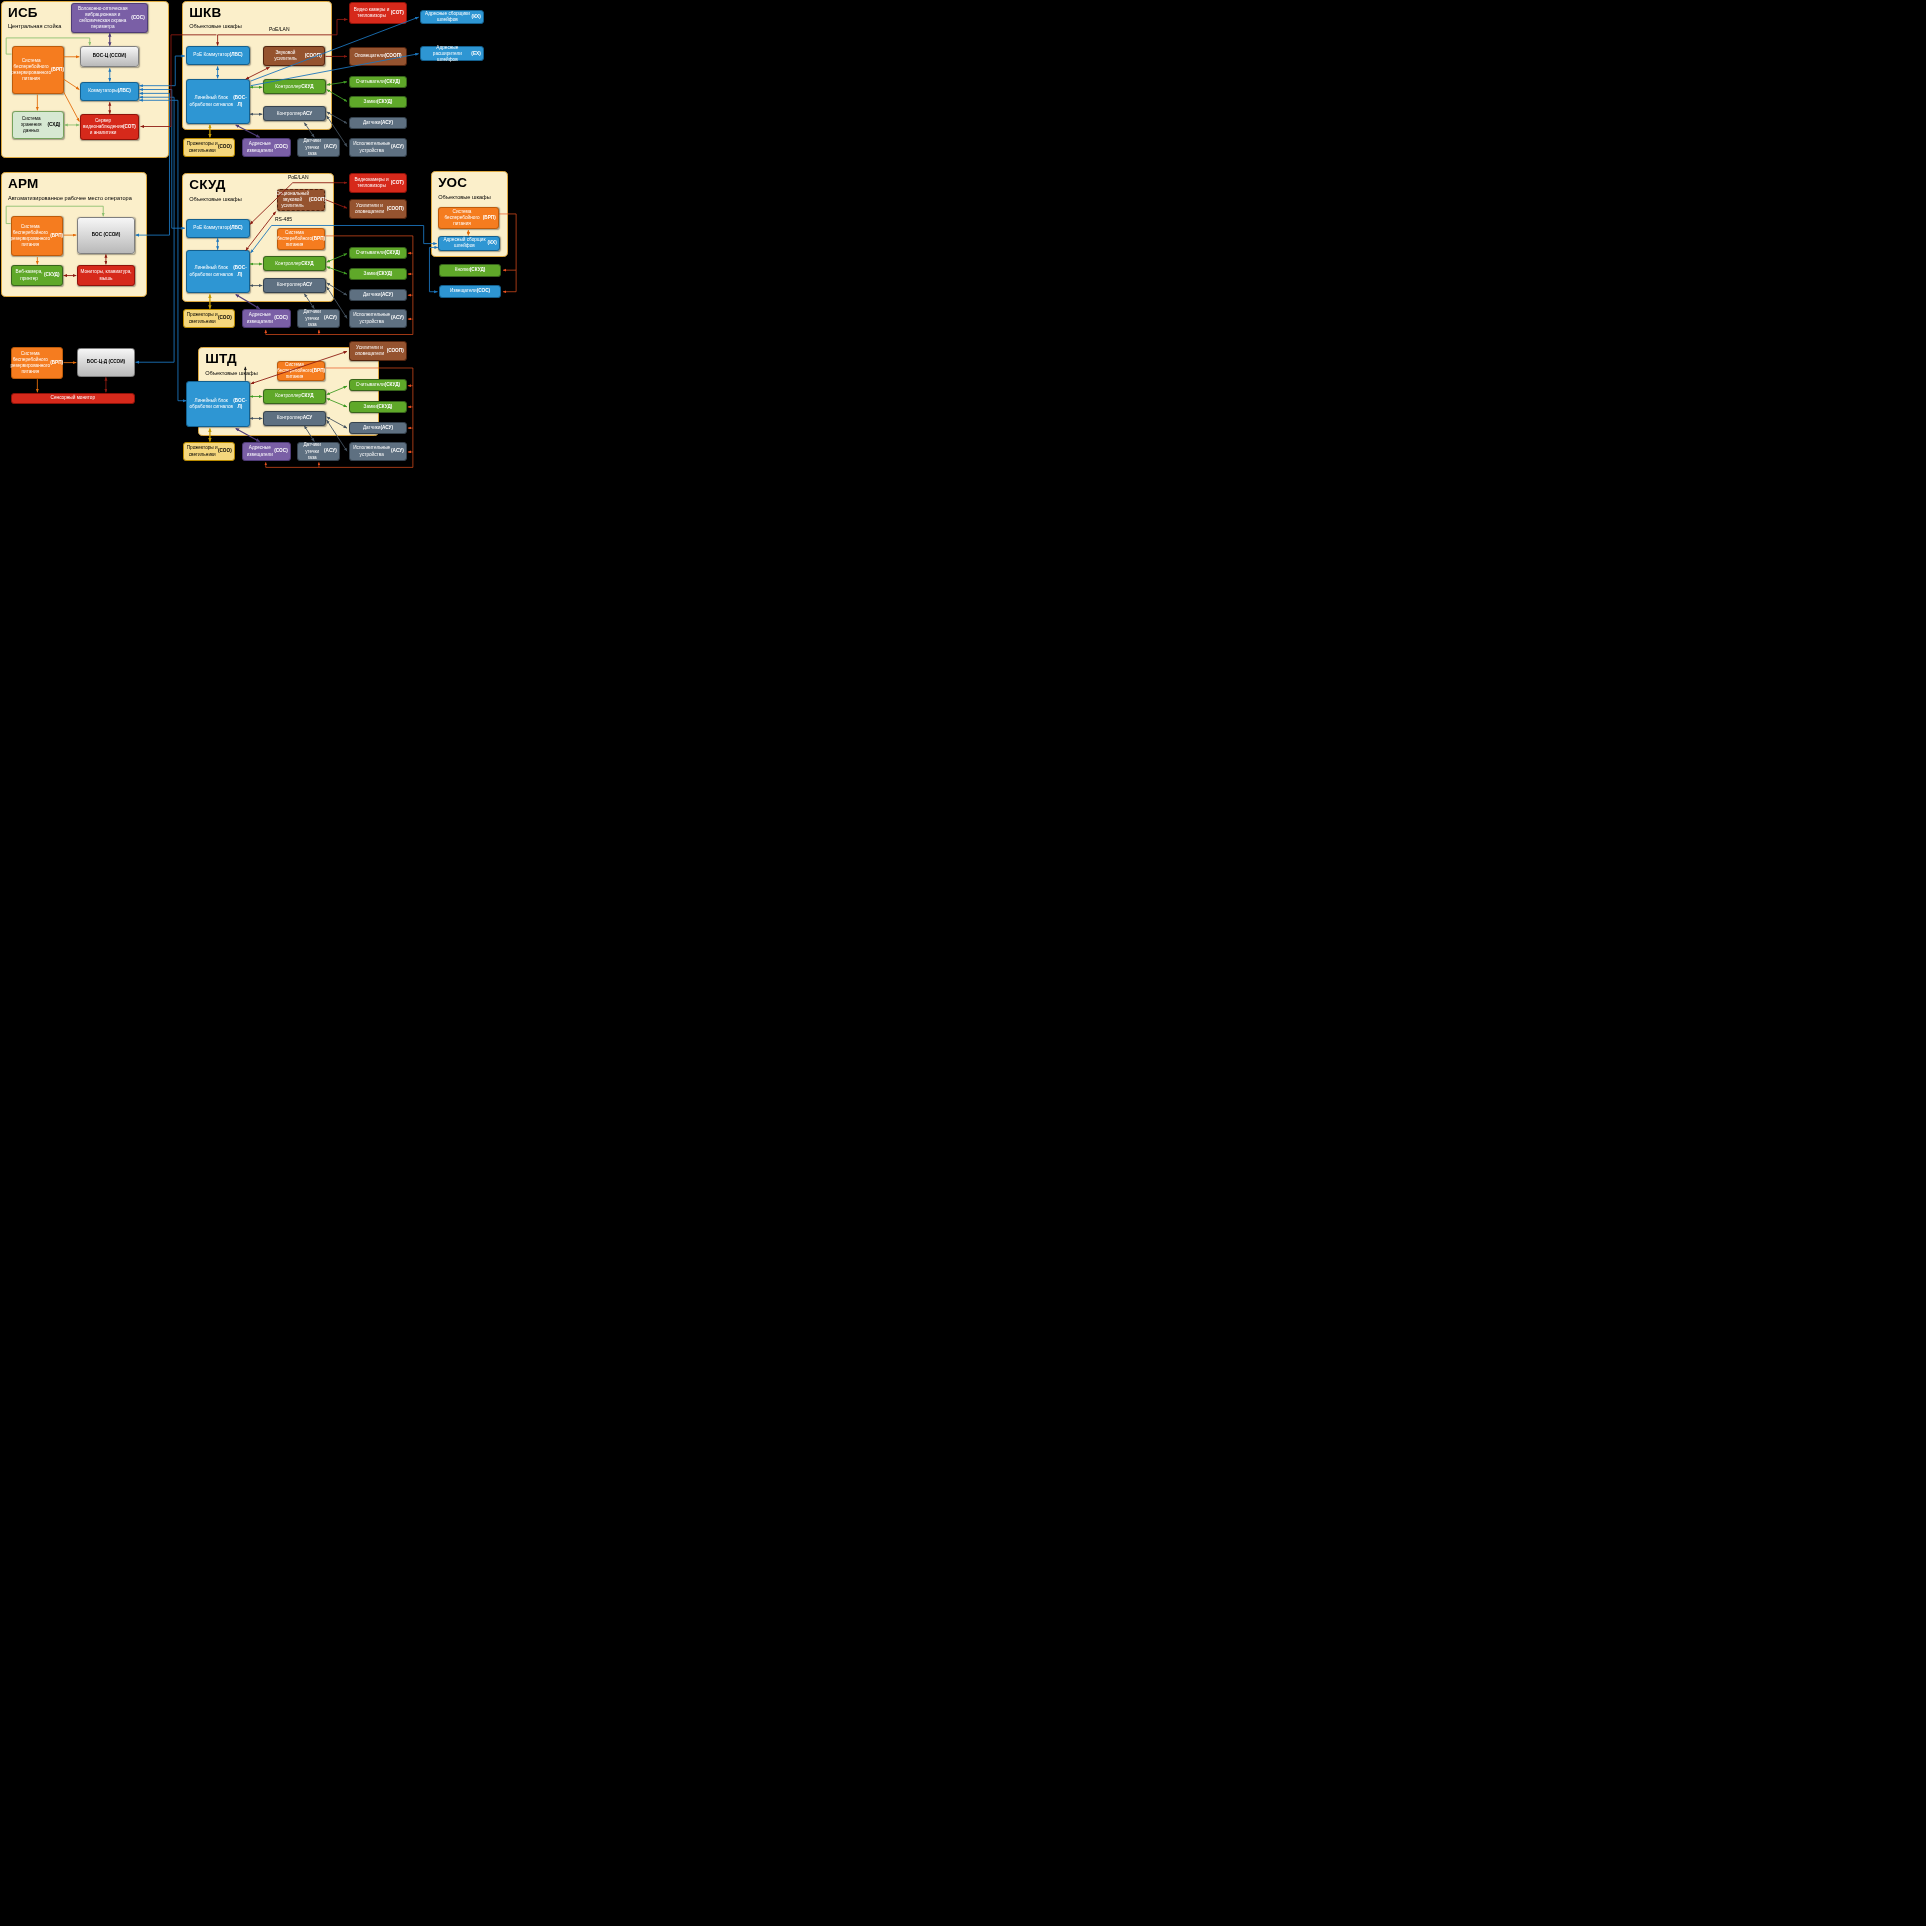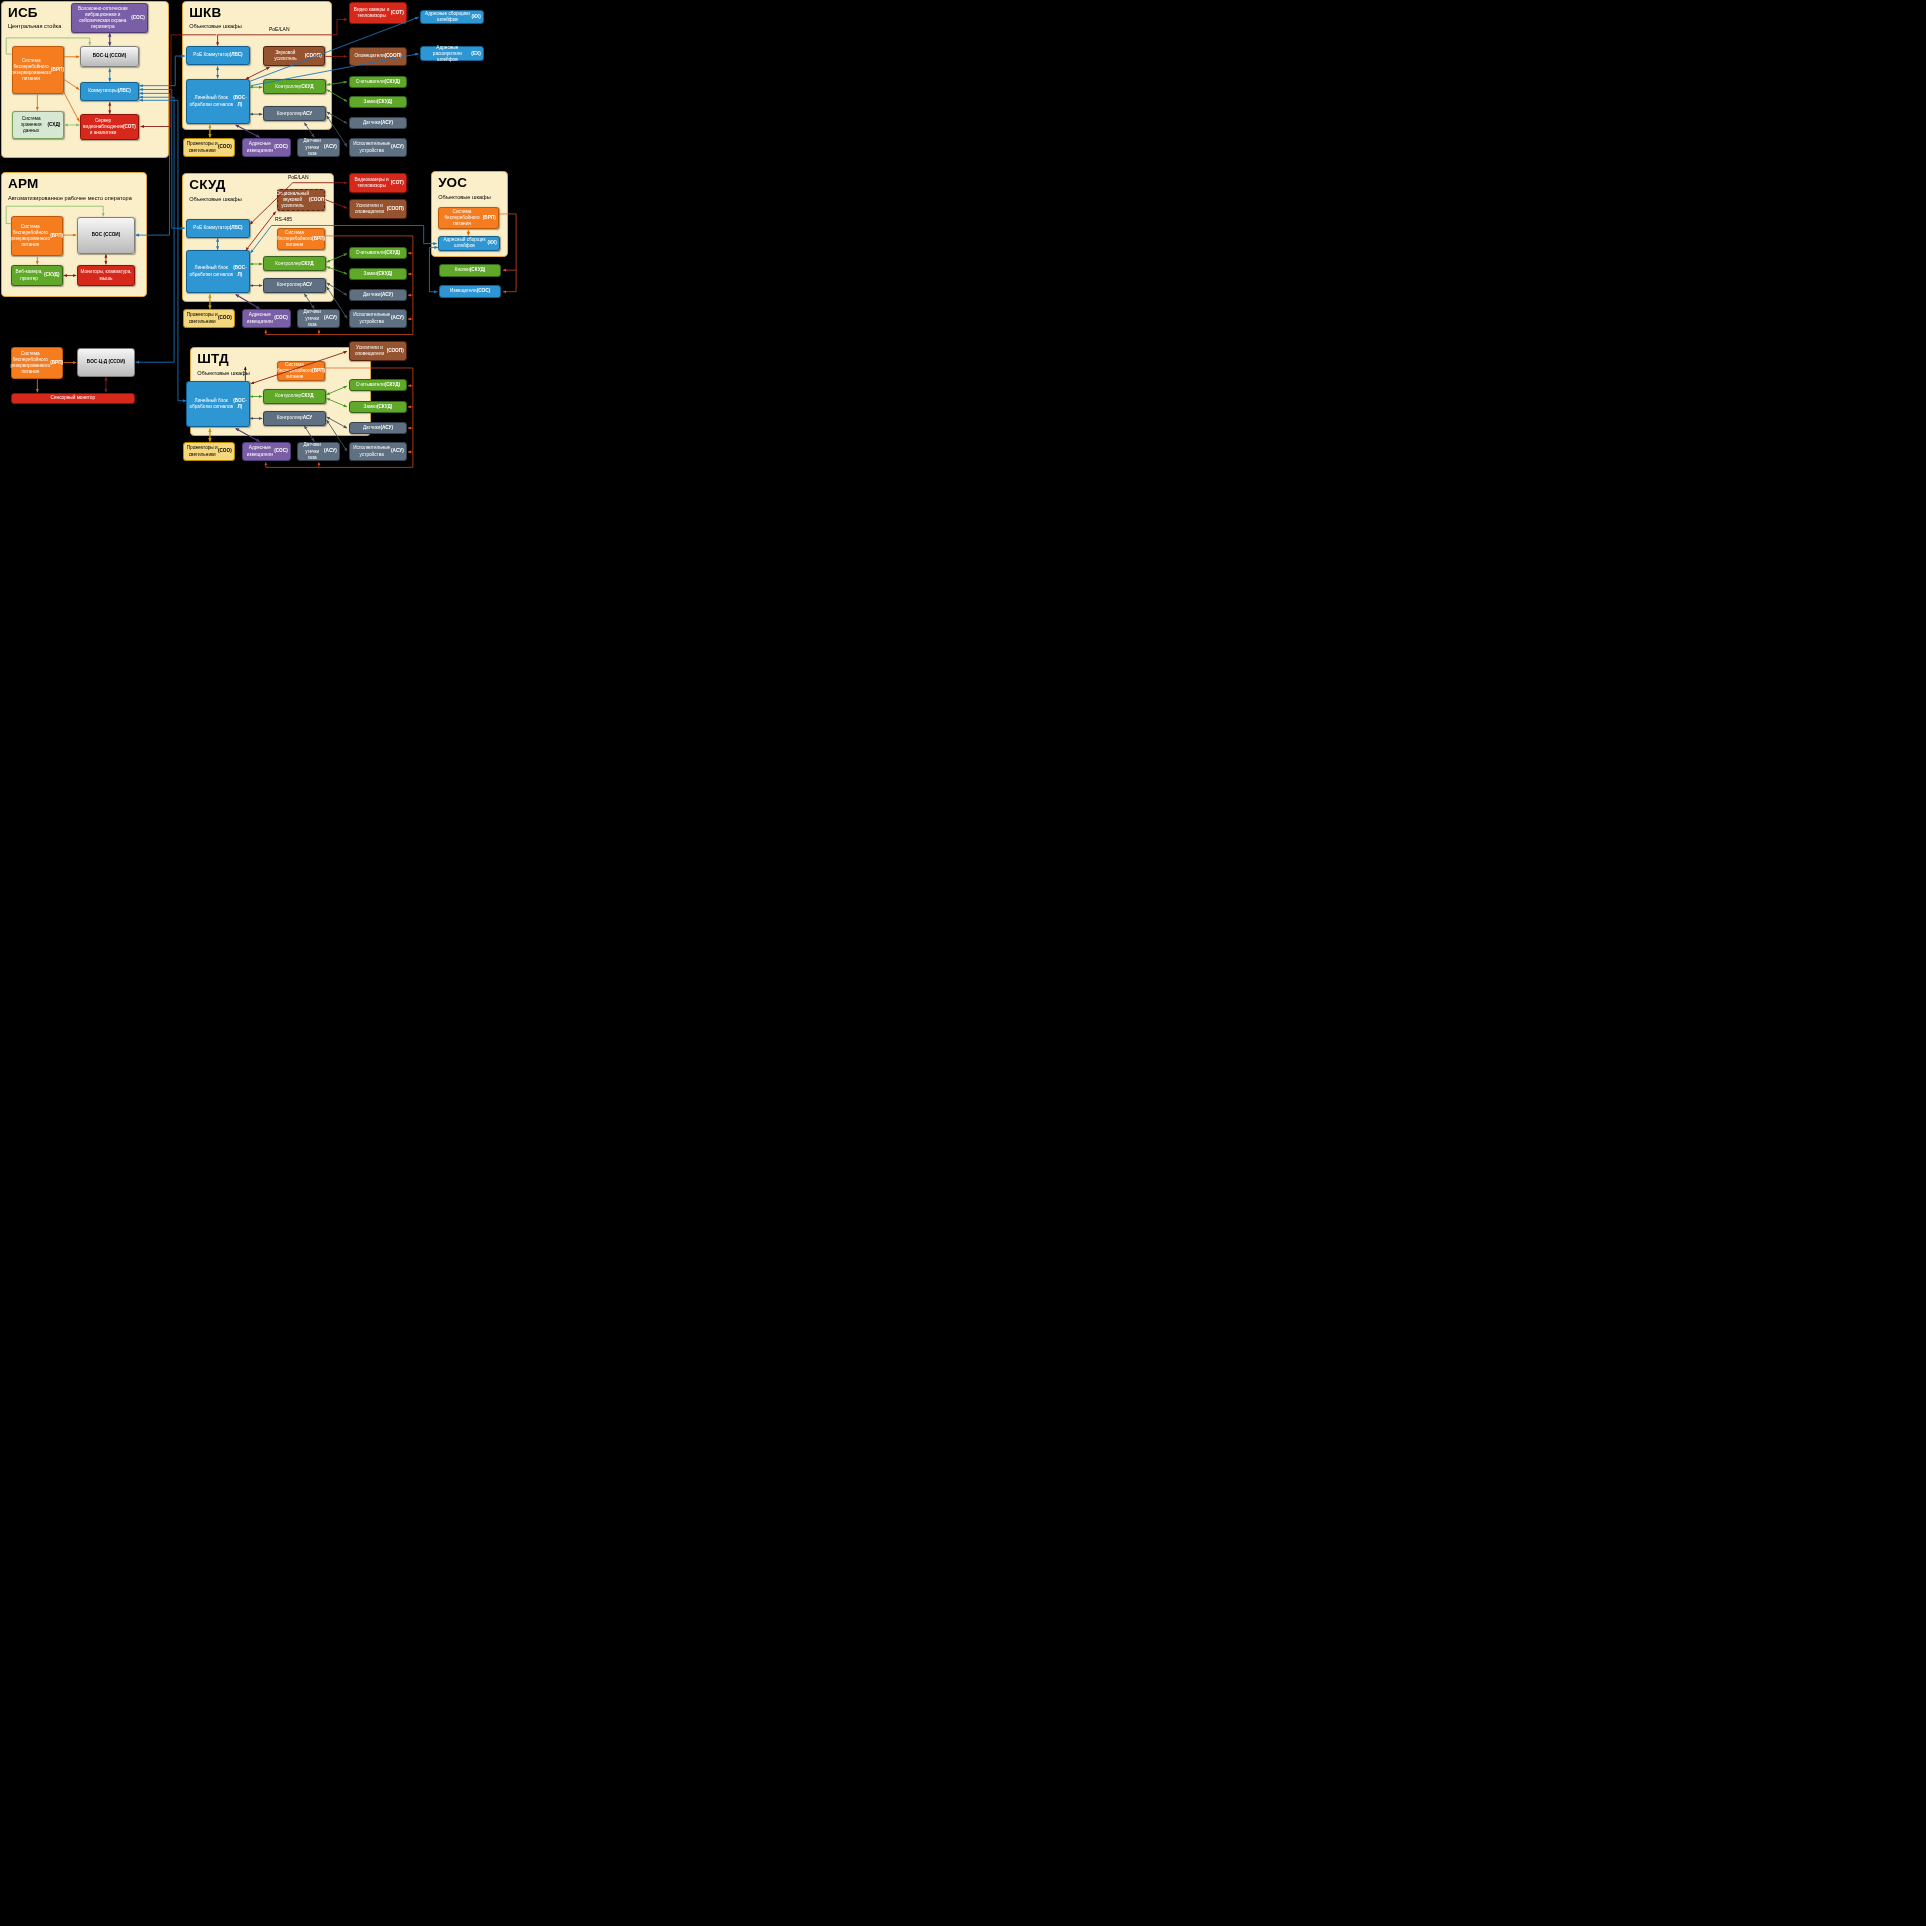--- a/index.html
+++ b/index.html
@@ -53,21 +53,21 @@
     <div class="psub">Автоматизированное рабочее место оператора</div>
   </div>
   <div class="panel" style="left:182px;top:173px;width:152px;height:129px">
     <div class="ptitle">СКУД</div>
     <div class="psub">Объектовые шкафы</div>
   </div>
   <div class="panel" style="left:431px;top:171px;width:77px;height:86px">
     <div class="ptitle">УОС</div>
     <div class="psub">Объектовые шкафы</div>
   </div>
-  <div class="panel" style="left:190px;top:347px;width:181px;height:89px">
+  <div class="panel" style="left:198px;top:347px;width:181px;height:89px">
     <div class="ptitle">ШТД</div>
     <div class="psub">Объектовые шкафы</div>
   </div>
 
   <div class="llabel" style="left:269px;top:26px">PoE/LAN</div>
   <div class="llabel" style="left:288px;top:174px">PoE/LAN</div>
   <div class="llabel" style="left:275px;top:216px">RS-485</div>
 
   <div class="node purple" style="left:71px;top:3.1px;width:77px;height:30px">Волоконно-оптическая вибрационная и сейсмическая охрана периметра <b>(СОС)</b></div>
   <div class="node orange" style="left:11.6px;top:46px;width:52px;height:48px">Система бесперебойного резервированного питания <b>(БРП)</b></div>

